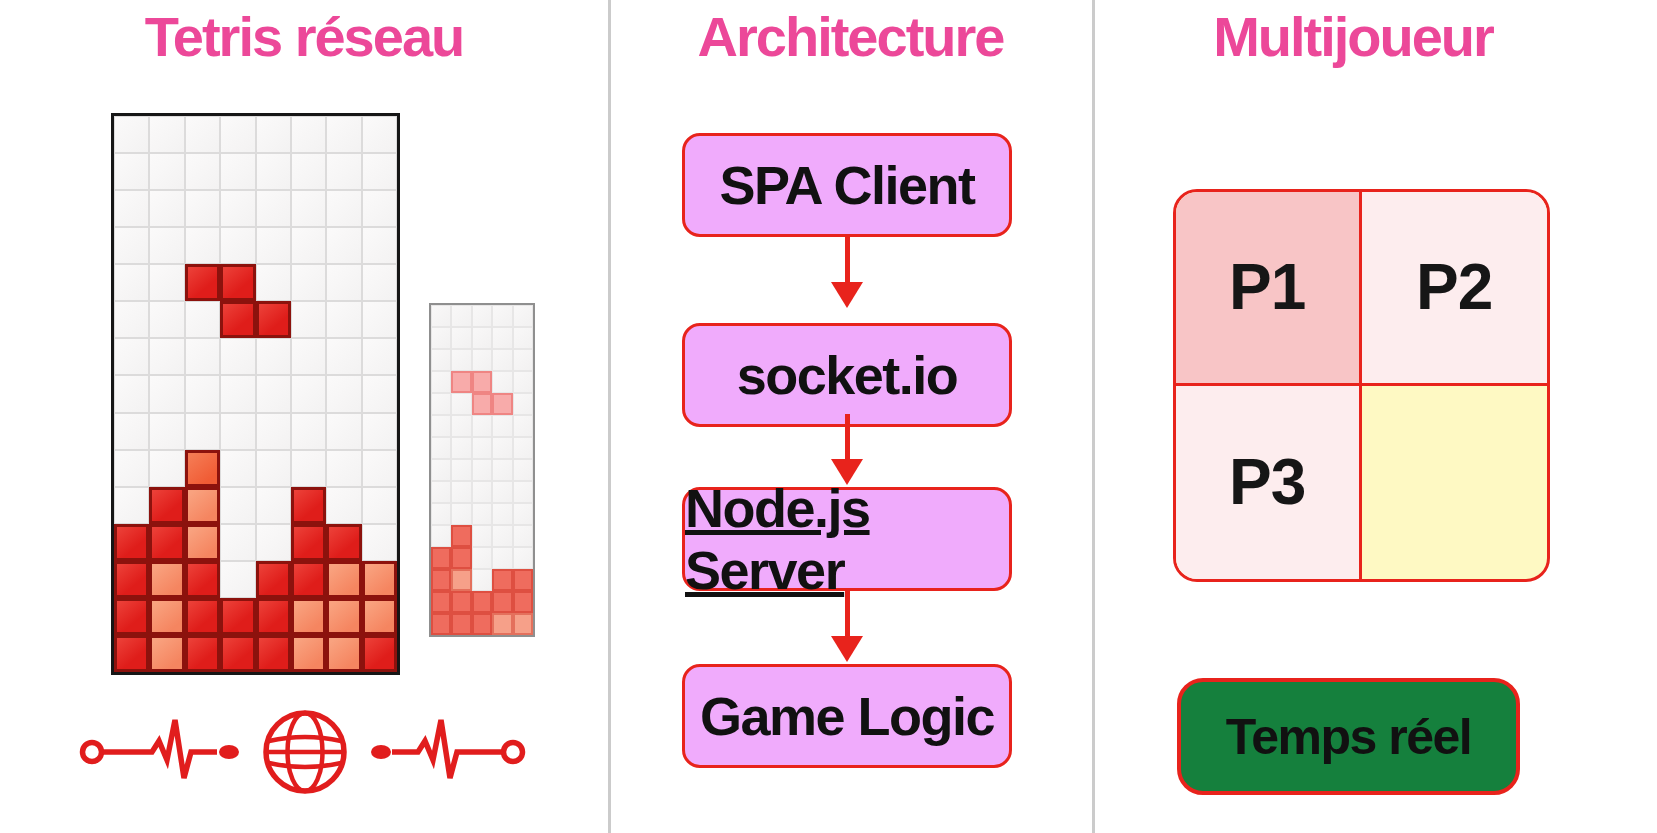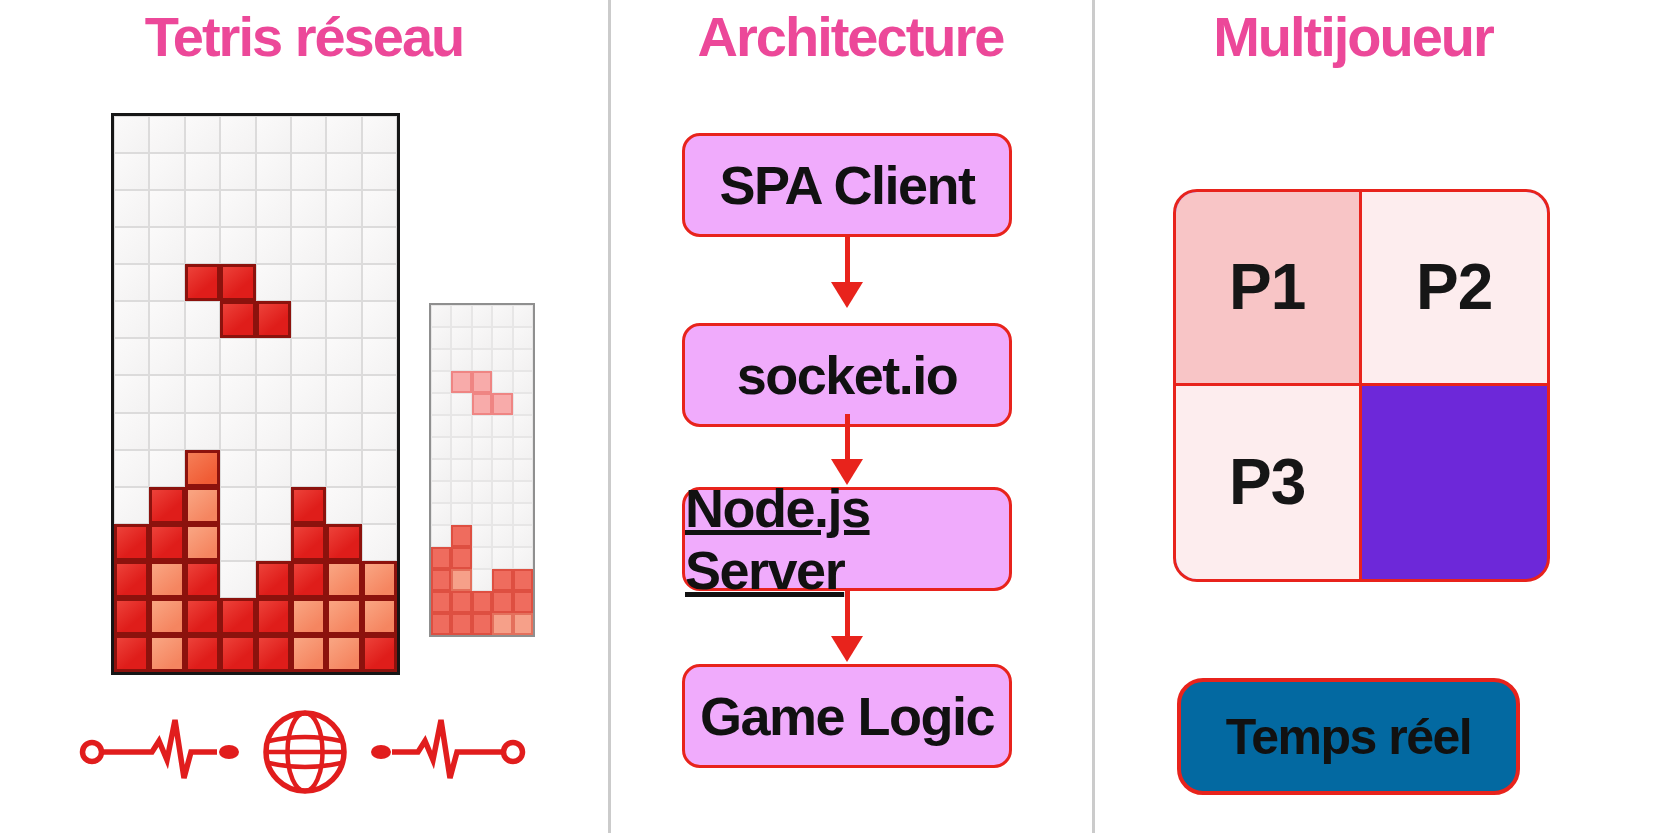--- a/index.html
+++ b/index.html
@@ -47,31 +47,31 @@
       display:flex;align-items:center;justify-content:center;
       font-size:54px;font-weight:700;letter-spacing:-1.5px;color:#111111;}
   .arch-arrow{position:absolute;left:200px;width:72px;display:flex;flex-direction:column;align-items:center;}
   .arrow-line{width:5px;height:45px;background:#e8231c;}
   .arrow-head{width:0;height:0;border-left:16px solid transparent;
       border-right:16px solid transparent;border-top:26px solid #e8231c;}
 
   
   .player-grid{position:absolute;left:78px;top:189px;width:377px;height:393px;
       box-sizing:border-box;border:3px solid #e8231c;border-radius:24px;overflow:hidden;
-      display:grid;grid-template-columns:1fr 1fr;grid-template-rows:1fr 1fr;background:#6d28d9;}
+      display:grid;grid-template-columns:1fr 1fr;grid-template-rows:1fr 1fr;background:#fef9c3;}
   .p-cell{display:flex;align-items:center;justify-content:center;box-sizing:border-box;
       font-size:64px;font-weight:700;letter-spacing:-1px;color:#161616;}
   .p-cell:nth-child(1){border-right:3px solid #e8231c;border-bottom:3px solid #e8231c;}
   .p-cell:nth-child(2){border-bottom:3px solid #e8231c;}
   .p-cell:nth-child(3){border-right:3px solid #e8231c;}
   .shade-dark{background:#f8c5c6;}
   .shade-light{background:#fdedee;}
 
   .badge{position:absolute;left:82px;top:678px;width:343px;height:117px;box-sizing:border-box;
-      border:4px solid #e8231c;border-radius:26px;background:#0369a1;
+      border:4px solid #e8231c;border-radius:26px;background:#15803d;
       display:flex;align-items:center;justify-content:center;
       font-size:50px;font-weight:700;letter-spacing:-1.5px;color:#111111;}
 </style>
 </head>
 <body>
 
 <div class="canvas">
 
   <section class="panel panel-tetris">
     <h1>Tetris réseau</h1>

